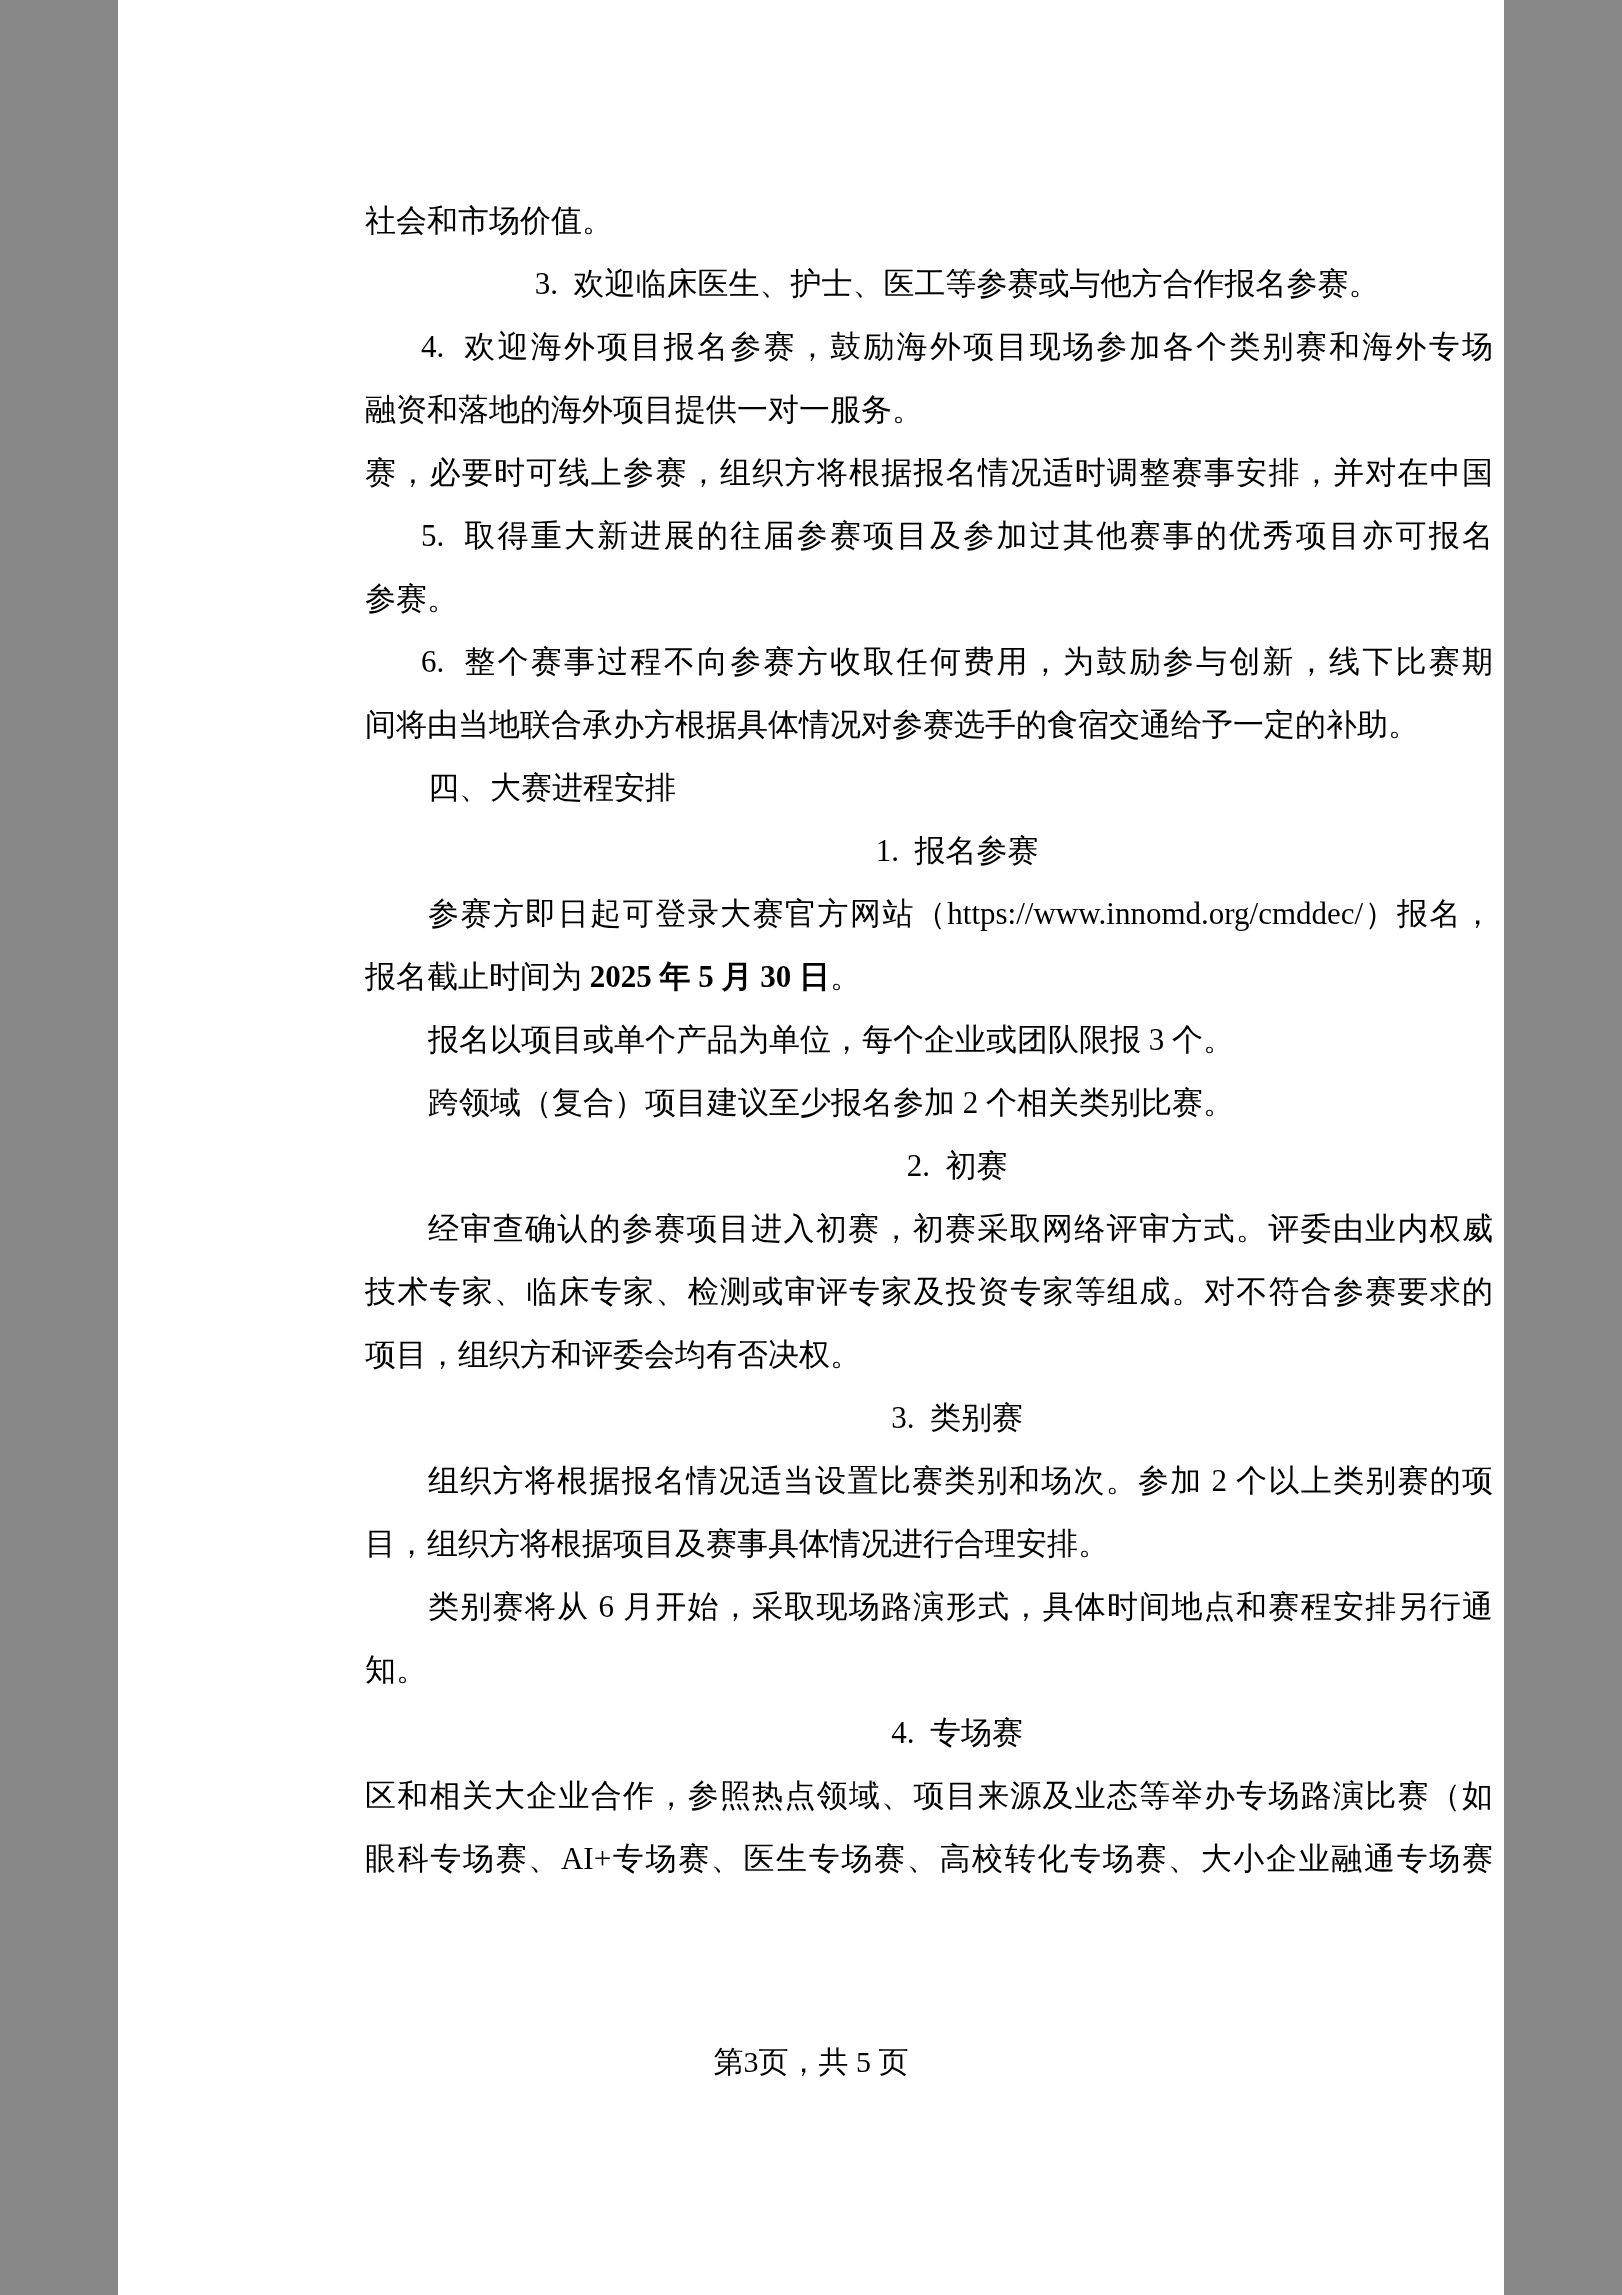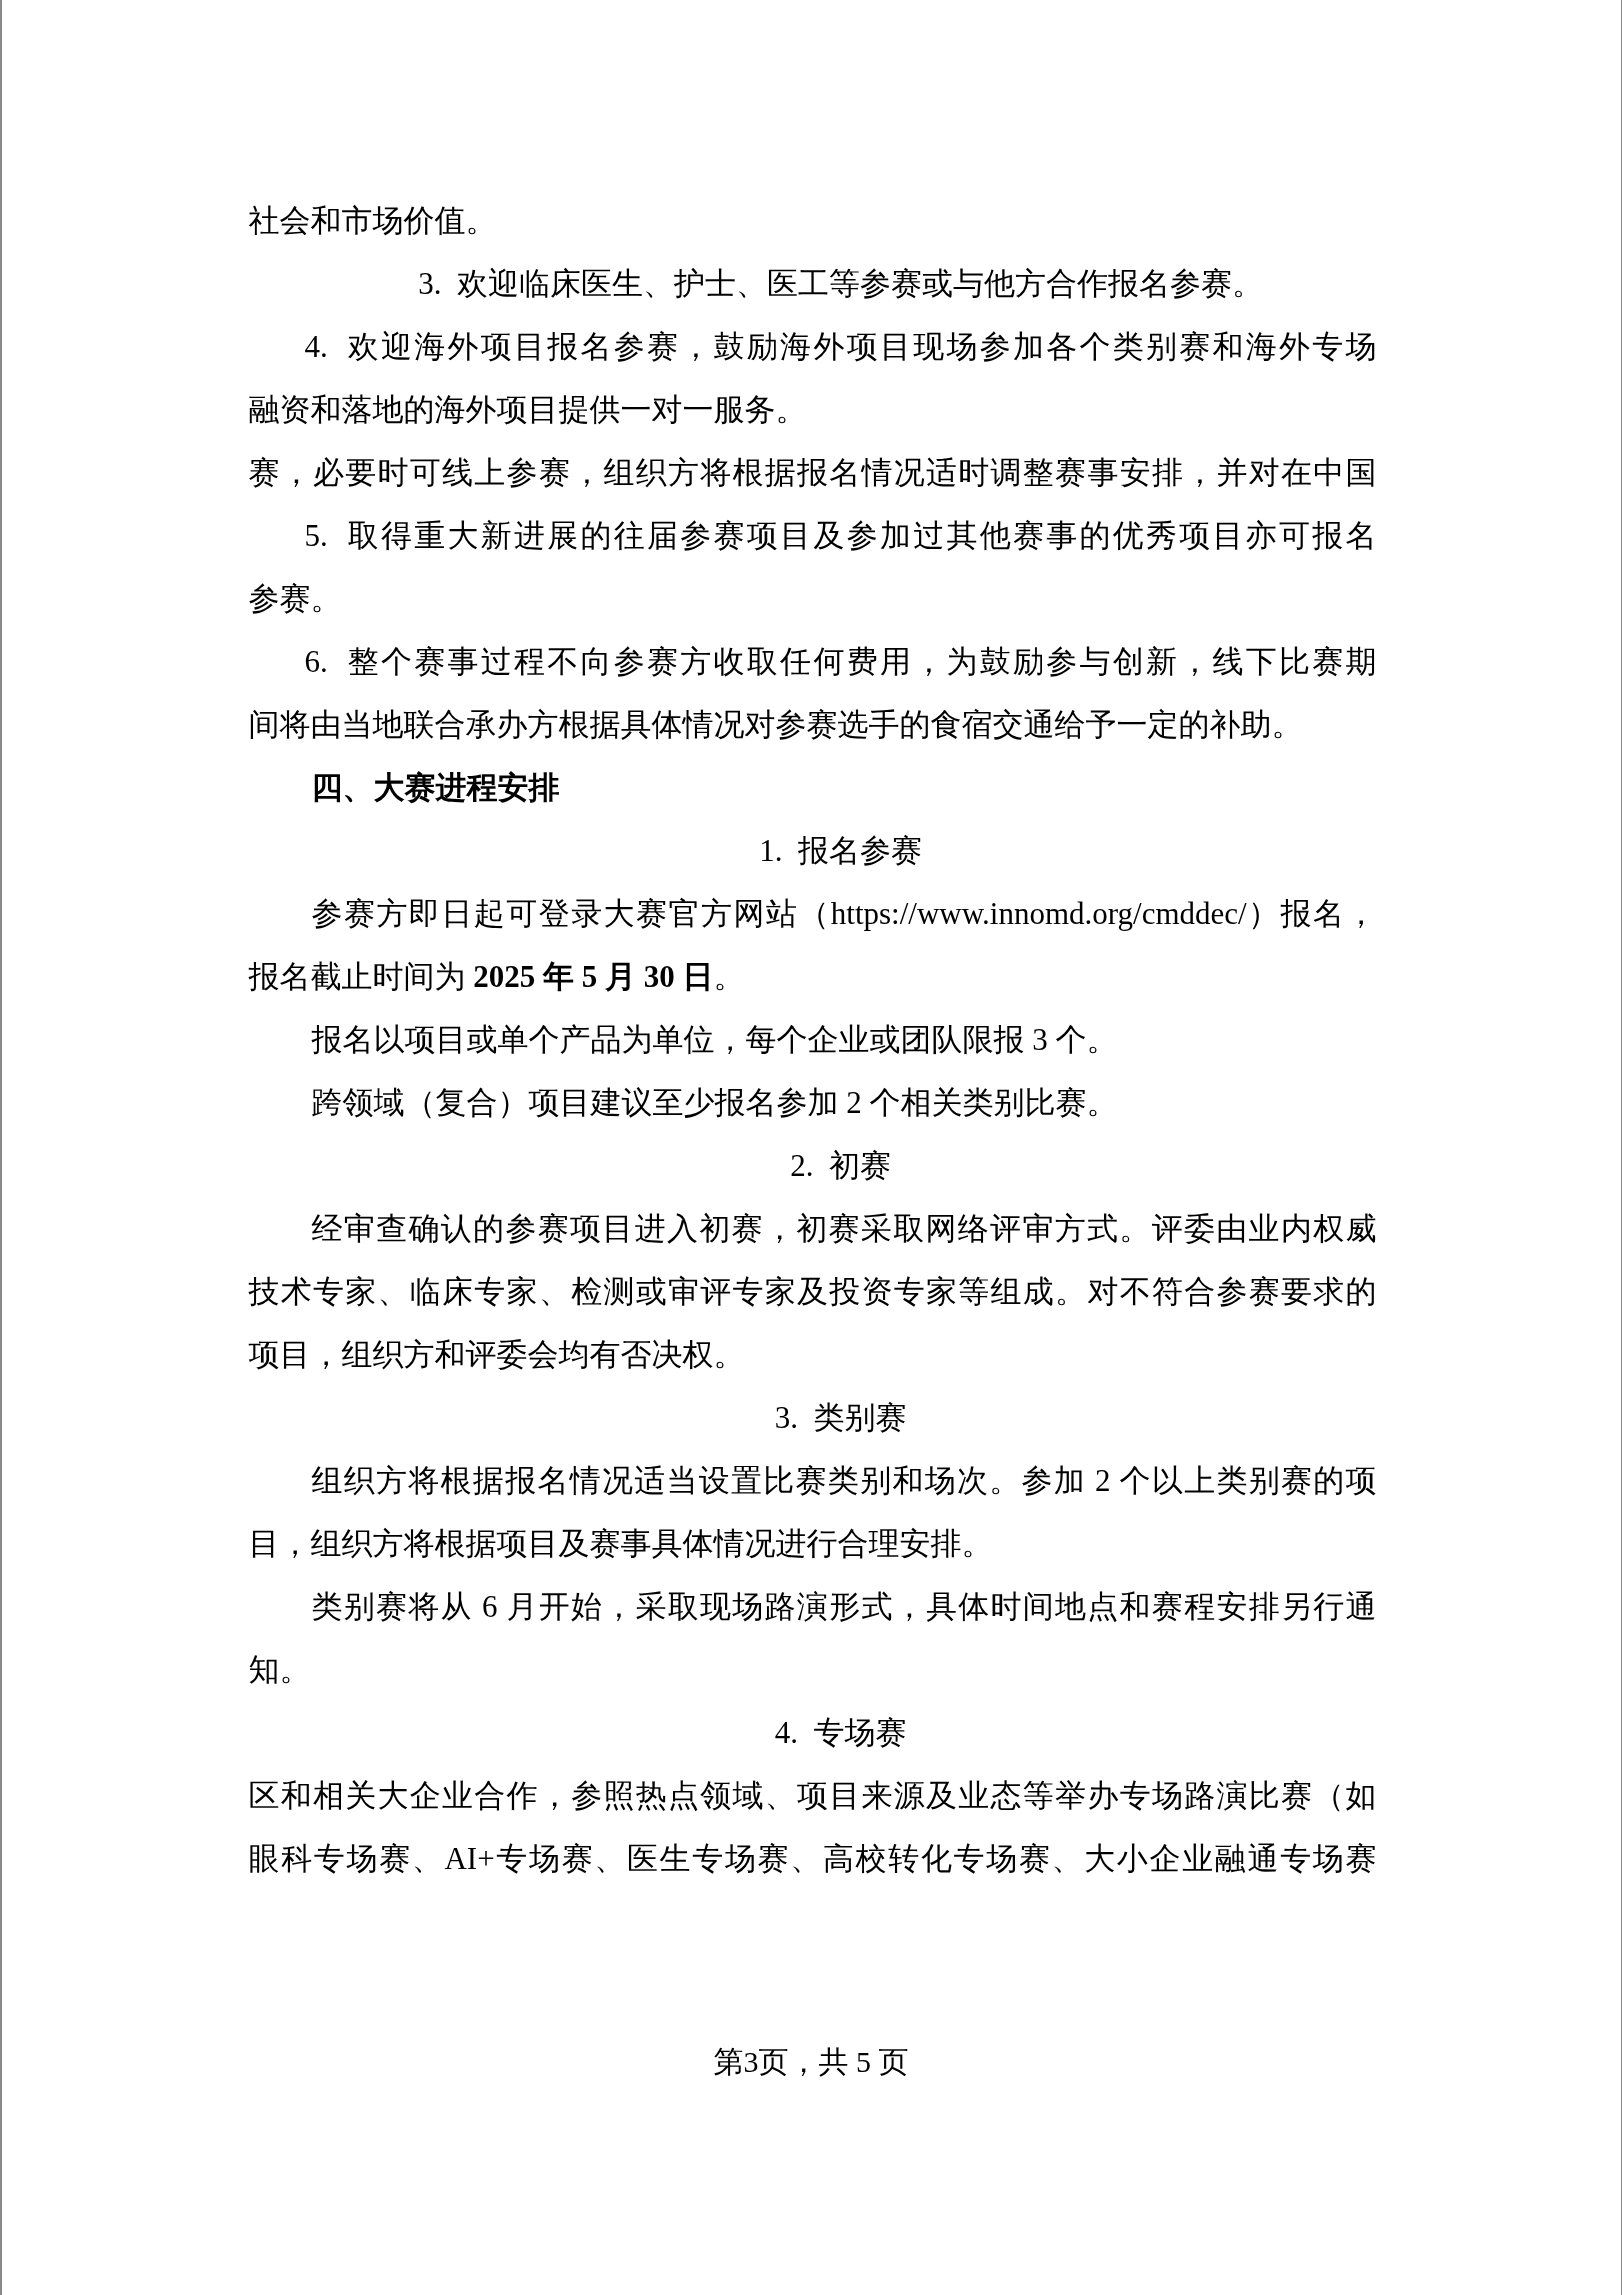--- a/index.html
+++ b/index.html
@@ -1,43 +1,44 @@
 <!DOCTYPE html>
 <html style="font-size:10.5px"><head>
 <meta charset="utf-8">
 <style>
   html,body { margin:0; padding:0; background:#888; }
   .page {
     position:relative;
-    width:1619px; height:2295px;
+    width:1342px; height:2295px;
     margin:0 auto;
     background:#ffffff;
     color:#000000;
     font-family:"Liberation Serif","DejaVu Serif",serif;
     overflow:hidden;
+    padding-left:44px;
   }
   .content {
     position:absolute;
     left:247px; top:189px;
     width:1128px;
     font-size:31px;
   }
   .ln {
     height:63px;
     line-height:63px;
     white-space:nowrap;
     text-align:left;
   }
   .j {                      
     text-align:justify;
     text-align-last:justify;
   }
   .num  { padding-left:56px;text-align:center; }   
   .ind  { padding-left:63px; }   
-  .head { padding-left:63px; font-weight:bold; }
+  .head { padding-left:63px; font-weight:normal; }
   .b    { font-weight:bold; }
   .footer {
     position:absolute;
     left:0; top:2047px;
     width:100%;
     text-align:center;
     font-size:30px;
     line-height:29px;
   }
 </style>

